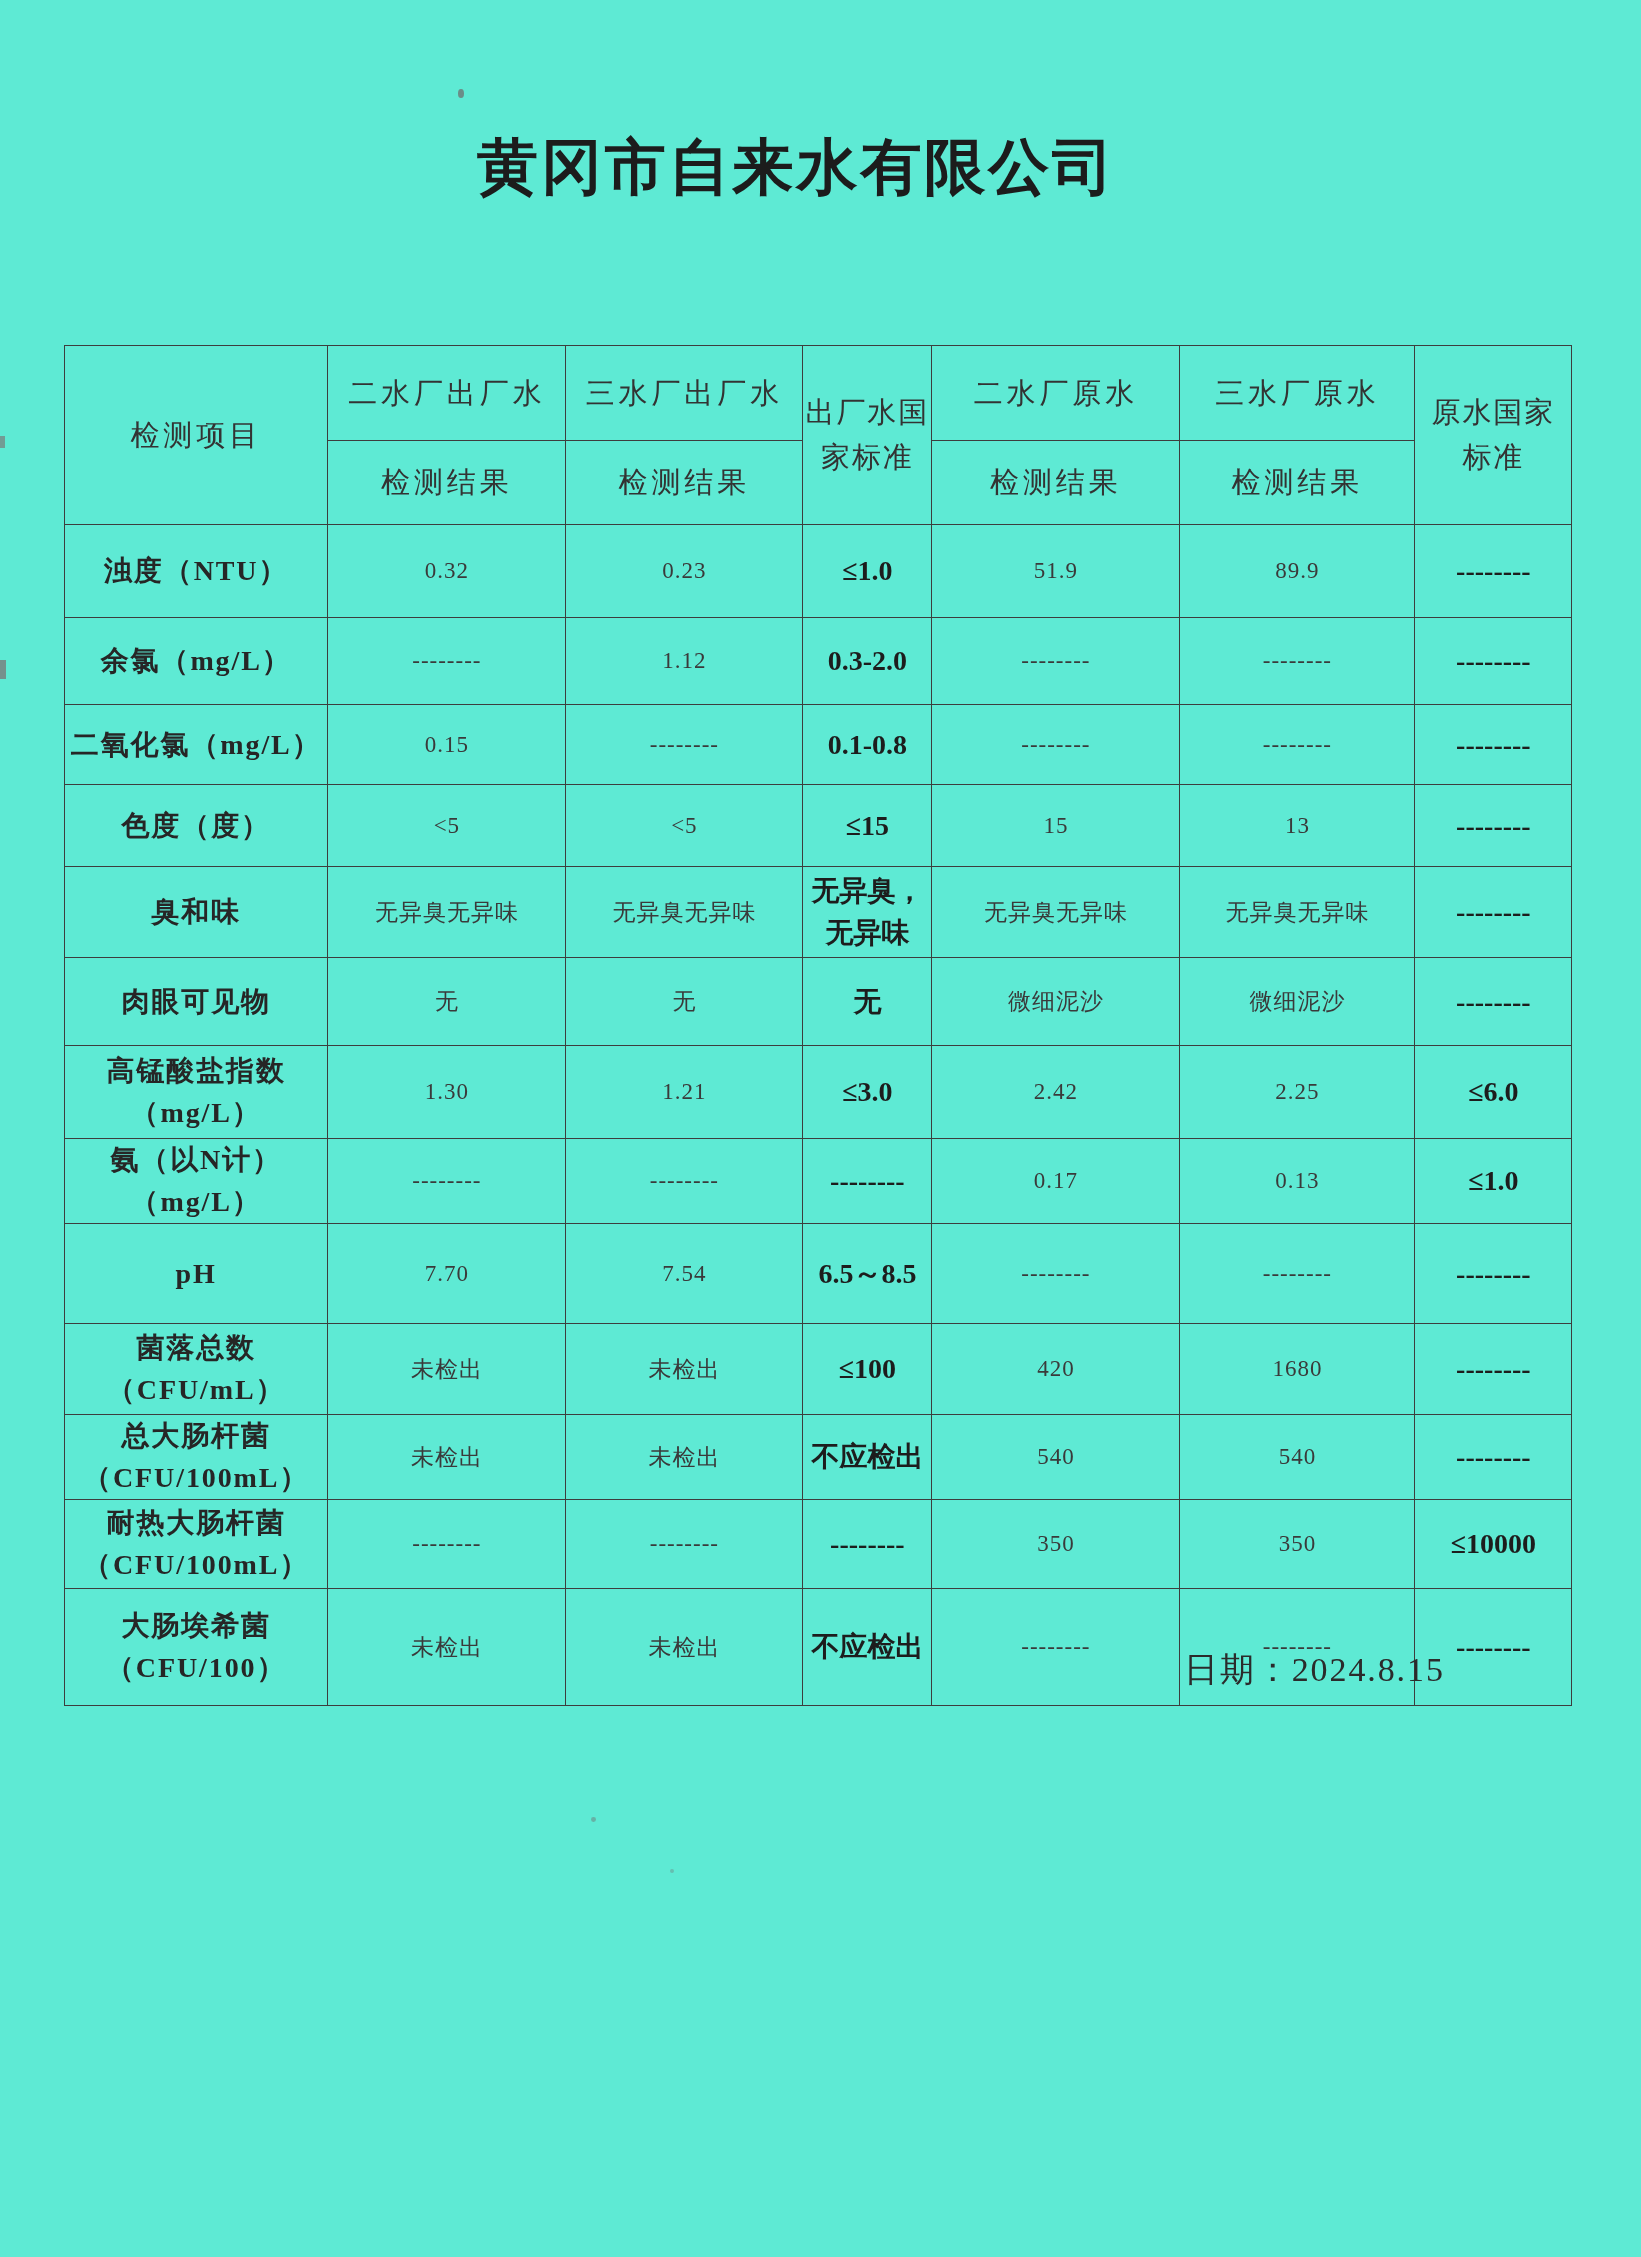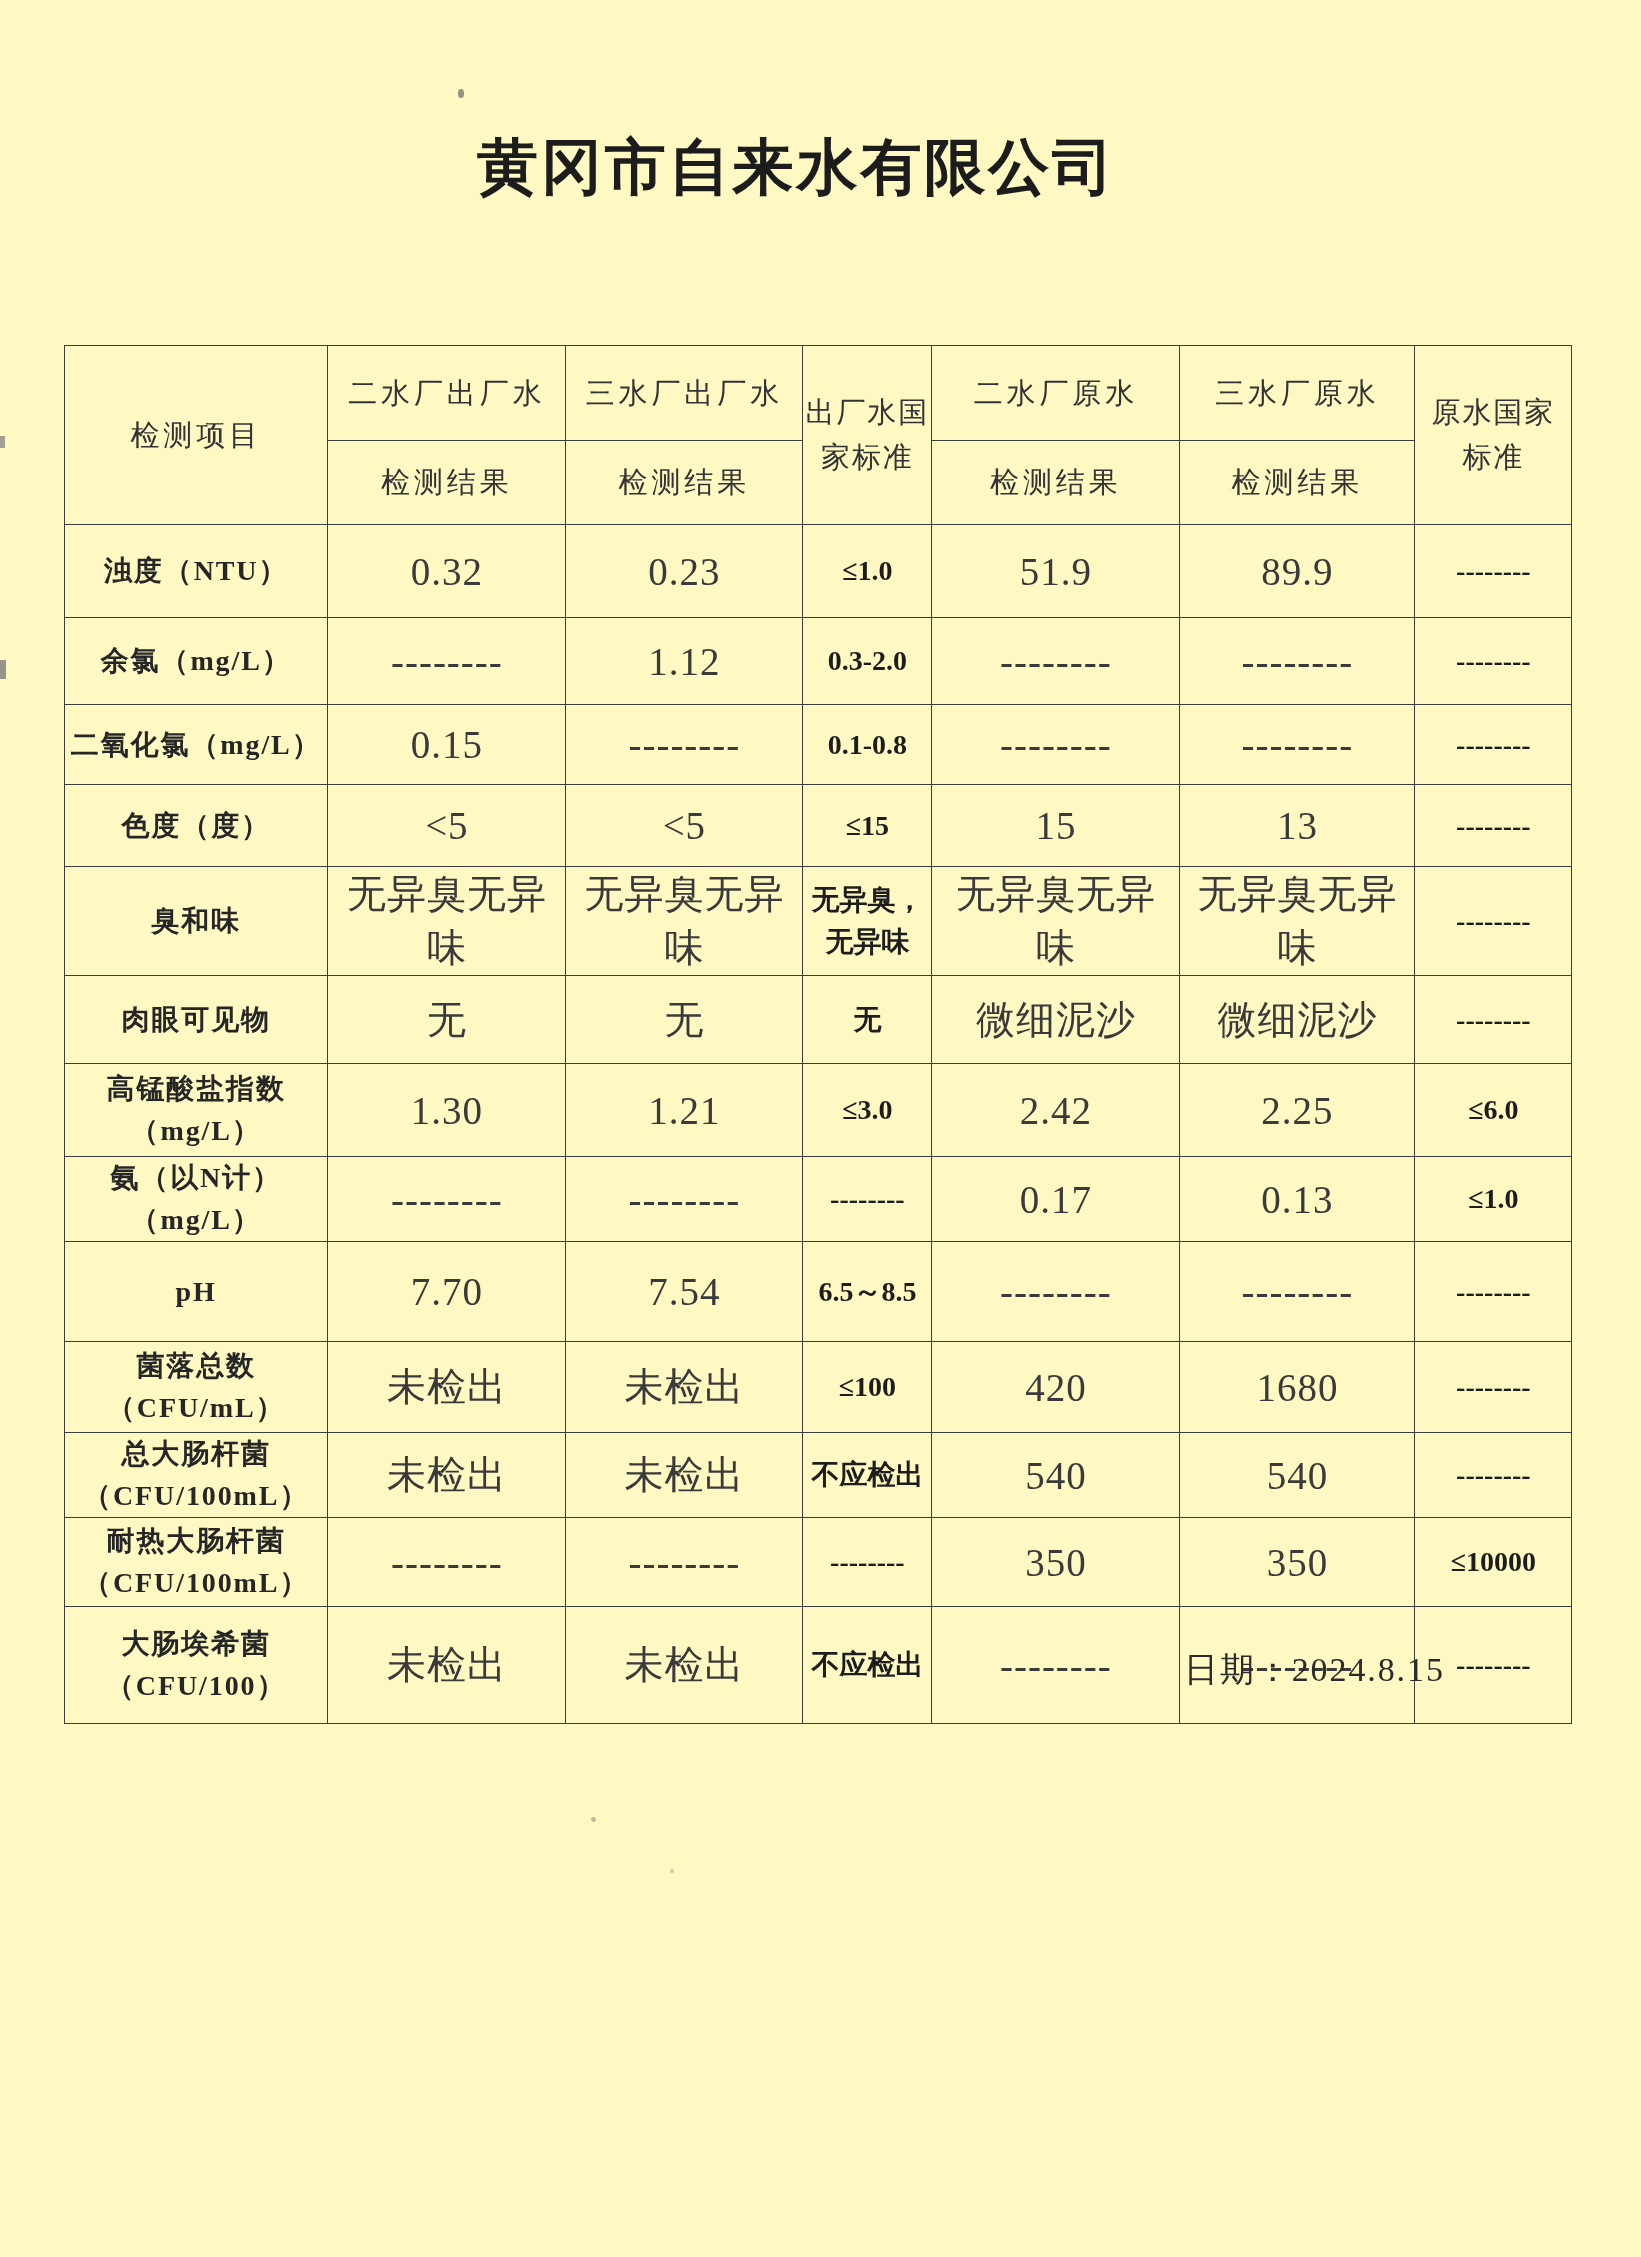--- a/index.html
+++ b/index.html
@@ -4,21 +4,21 @@
 <style>
   html,body { margin:0; padding:0; }
   body {
     width:1641px; height:2257px;
     background:#f6f6f4;
     font-family:"Liberation Serif","DejaVu Serif",serif;
     color:#2e2e2e;
   }
   .page {
     position:relative; width:1641px; height:2257px;
-    background:#fef9c3; overflow:hidden;
+    background:#5eead4; overflow:hidden;
   }
   
   .titles {
     position:absolute; top:118px; left:0; width:1593px;
     text-align:center; font-weight:bold; color:#1c1c1c;
     font-size:61px; line-height:100px; letter-spacing:2.9px;
   }
   
   table.results {
     position:absolute; left:64px; top:345px;
@@ -33,21 +33,21 @@
   th {
     font-weight:normal; font-size:29px; color:#333;
     letter-spacing:3.9px; line-height:1.55;
   }
   th.narrow { letter-spacing:1.9px; padding:0 1.9px; }
   td.lab {
     font-weight:bold; font-size:28px; color:#262626;
     letter-spacing:1.9px; line-height:1.5;
   }
   td.lab .ln { white-space:nowrap; }
-  td.val { font-size:39px; color:#3a3a3a; letter-spacing:1px;margin-top:48px; }
+  td.val { font-size:23px; color:#3a3a3a; letter-spacing:1px;margin-top:48px; }
   td.std {
     font-weight:bold; font-size:28px; color:#1d1d1d;
     line-height:1.5; letter-spacing:0;
   }
   tr.hrow1 { height:95px; }
   tr.hrow2 { height:84px;margin-top:44px; }
   tr.r1 { height:93px; }  tr.r2 { height:87px; }  tr.r3 { height:80px;border-radius:22px; }
   tr.r4 { height:82px;padding-left:7px; }  tr.r5 { height:91px; }  tr.r6 { height:88px; }
   tr.r7 { height:93px; }  tr.r8 { height:79px; }  tr.r9 { height:100px;font-family:Liberation Serif, serif; }
   tr.r10 { height:91px; } tr.r11 { height:83px; } tr.r12 { height:89px; }

